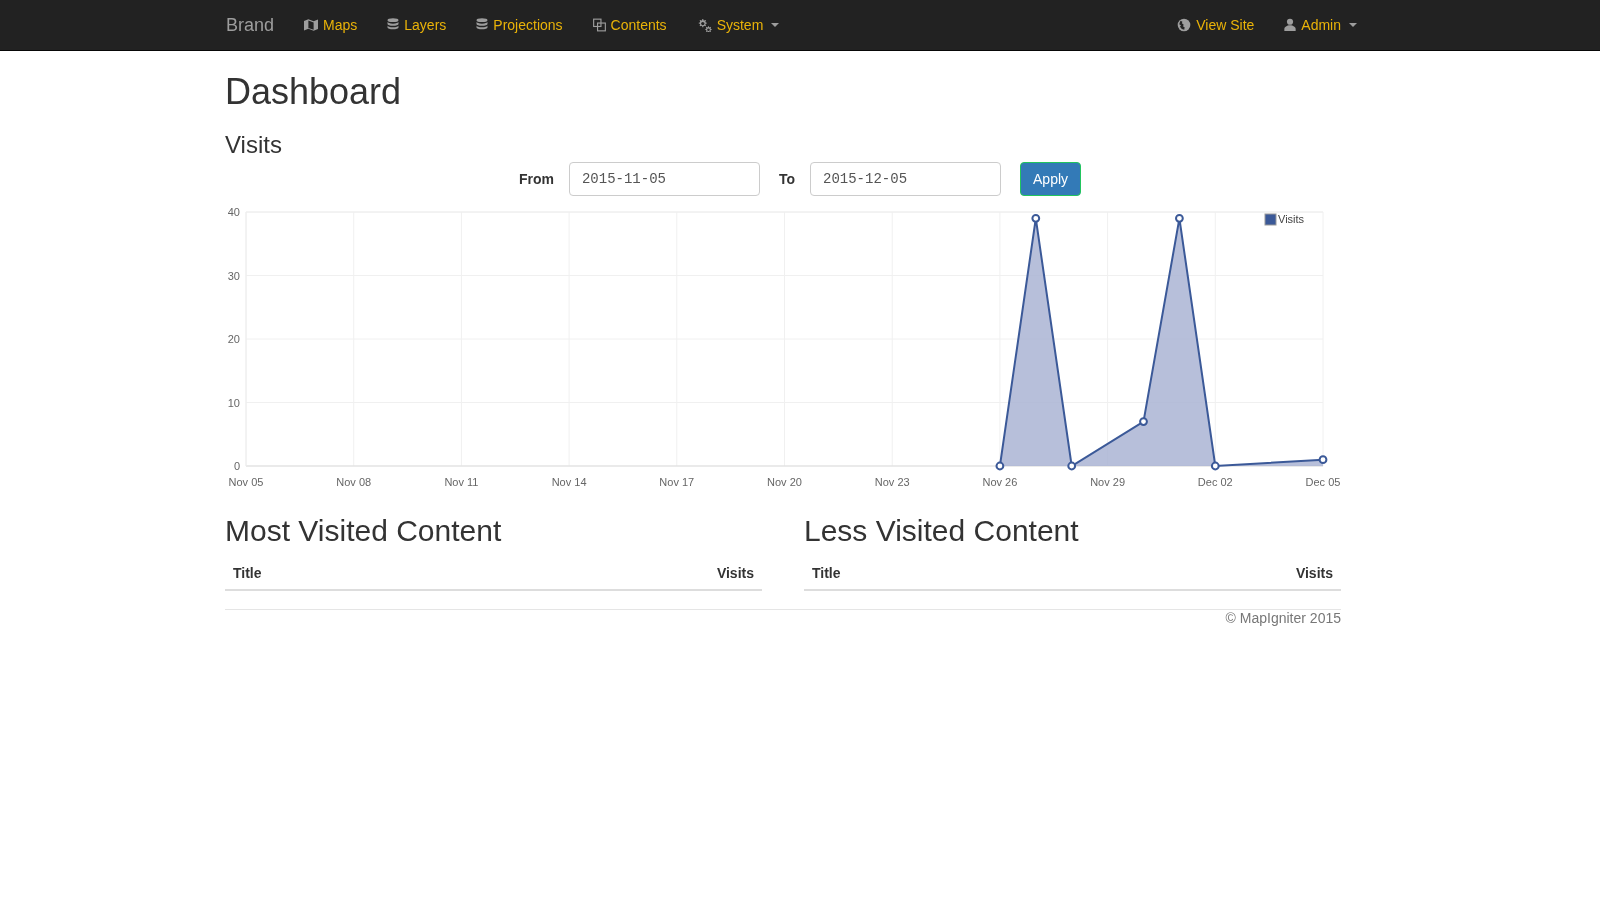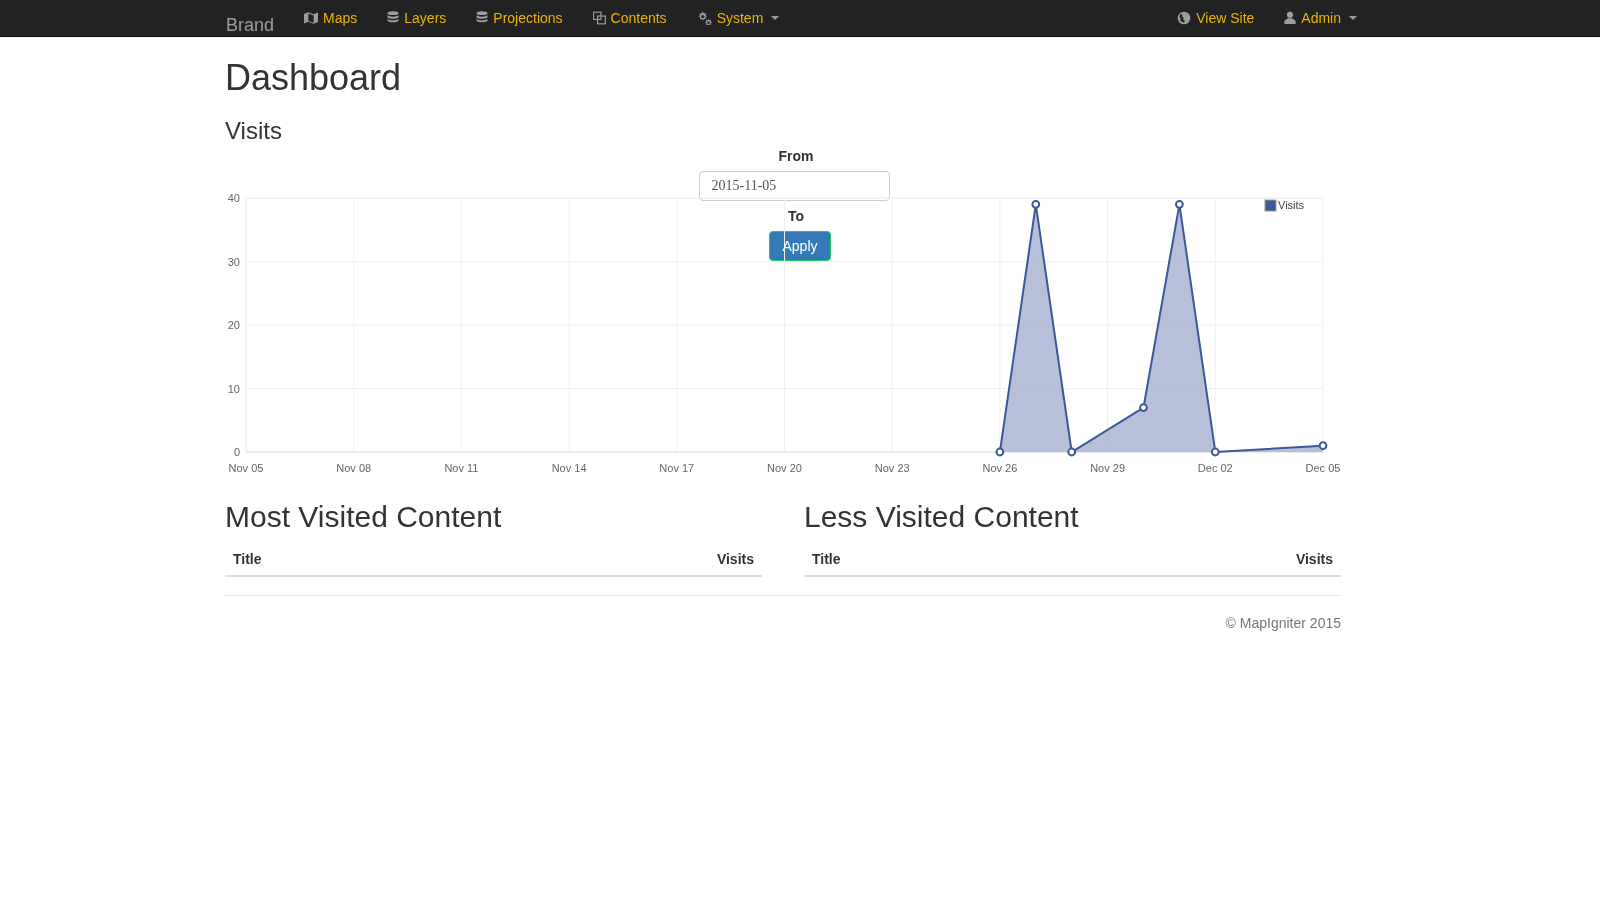--- a/index.html
+++ b/index.html
@@ -9,21 +9,21 @@
     width: 1600px; height: 900px;
     background: #ffffff;
     font-family: "Liberation Sans", sans-serif;
     font-size: 14px;
     color: #333333;
     overflow: hidden;
   }
 
   
   .navbar {
-    height: 37px;
+    height: 51px;
     background: #222222;
     border-bottom: 1px solid #080808;
     display: flex;
     align-items: stretch;
     position: relative;
   }
   .nav-left, .nav-right {
     display: flex;
     align-items: stretch;
   }
@@ -85,39 +85,38 @@
     font-weight: normal;
     color: #333333;
     margin: 20px 0 10px 0;
     line-height: 1.1;
   }
 
   
   .daterow {
     display: flex;
     align-items: center;
-    justify-content: flex-start;
+    justify-content: center;
     gap: 7px;
     height: 34px;
     margin-top: -6px;
     margin-bottom: 8px;
-    flex-direction: column;
   }
   .lbl {
     font-weight: bold;
     font-size: 14px;
     color: #333;
     margin-right: 8px;
   }
   .dateinput {
     height: 34px;
     width: 191px;
     padding: 6px 12px;
     font-size: 14px;
-    font-family: Liberation Serif, serif;
+    font-family: Liberation Mono, monospace;
     color: #555555;
     background: #ffffff;
     border: 1px solid #cccccc;
     border-radius: 4px;
     outline: none;
     margin-right: 12px;
   }
   .btn-primary {
     height: 34px;
     padding: 6px 12px;
@@ -159,21 +158,20 @@
     color: #333;
     padding: 8px;
     border-bottom: 2px solid #dddddd;
   }
   table.tbl th.num { text-align: right; }
 
   
   .footer {
     width: 1116px;
     border-top: 1px solid #e5e5e5;
-    padding-top: 19px;
     margin-top: -2px;
     text-align: right;
   }
   .footer p {
     margin: 0;
     font-size: 14px;
     color: #777777;
   }
 </style>
 </head>
@@ -264,20 +262,21 @@
 <div class="container">
 
   <h1 class="page-title">Dashboard</h1>
 
   <h3 class="section-title">Visits</h3>
 
   <form class="daterow">
     <span class="lbl">From</span>
     <input class="dateinput" type="text" value="2015-11-05" style="">
     <span class="lbl">To</span>
+    <input class="dateinput" type="text" value="2015-12-05" style="">
     <button type="button" class="btn-primary">Apply</button>
   </form>
 
   <div class="chart-wrap">
     <svg class="chart-svg" id="chart" width="1116" height="290" viewBox="0 0 1116 290">
         <line x1="21" x2="1098" y1="262" y2="262" stroke="#f0f0f0" stroke-width="1"></line>
         <line x1="21" x2="1098" y1="198.5" y2="198.5" stroke="#f0f0f0" stroke-width="1"></line>
         <line x1="21" x2="1098" y1="135" y2="135" stroke="#f0f0f0" stroke-width="1"></line>
         <line x1="21" x2="1098" y1="71.5" y2="71.5" stroke="#f0f0f0" stroke-width="1"></line>
         <line x1="21" x2="1098" y1="8" y2="8" stroke="#f0f0f0" stroke-width="1"></line>

